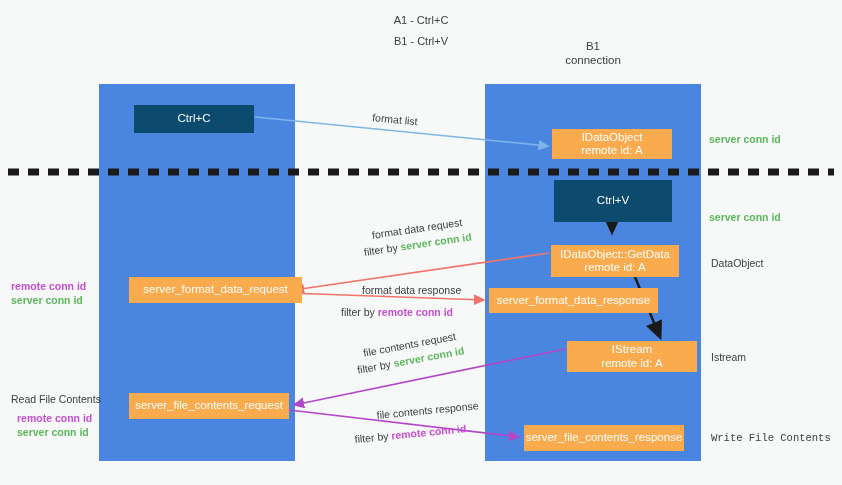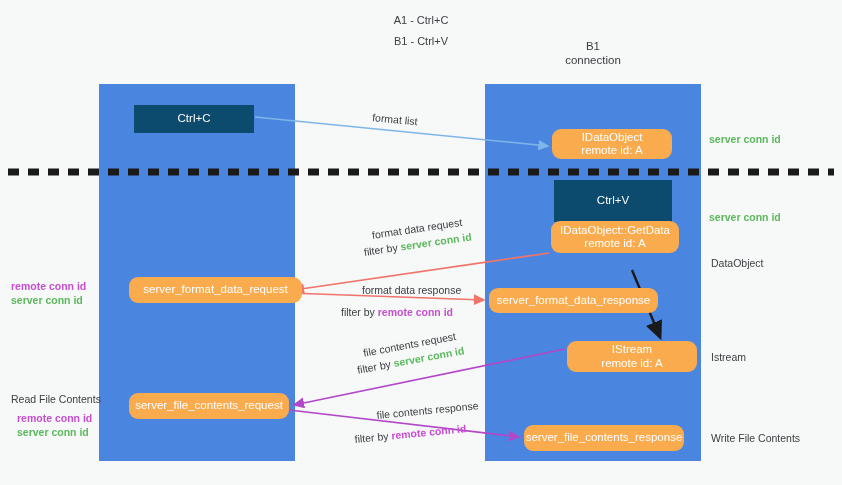--- a/index.html
+++ b/index.html
@@ -26,26 +26,26 @@
   }
   #head-a1{left:99px;top:57px;width:196px;}
   #head-b1{left:485px;top:40px;width:216px;}
 
   .box{
     position:absolute;box-sizing:border-box;display:flex;
     align-items:center;justify-content:center;text-align:center;
     color:#ffffff;font-size:11.5px;line-height:13.5px;white-space:pre-line;
   }
   .green{background:#0c4a6e;}
-  .orange{background:#f9ab4e;border-radius:9px;}
+  .orange{background:#f9ab4e;}
 
   #box-ctrlc{left:134px;top:105px;width:120px;height:28px;}
   #box-ctrlv{left:554px;top:180px;width:118px;height:42px;}
   #box-idataobject{left:552px;top:129px;width:120px;height:30px;}
-  #box-getdata{left:551px;top:221px;width:128px;height:32px;}
+  #box-getdata{left:551px;top:245px;width:128px;height:32px;}
   #box-istream{left:567px;top:341px;width:130px;height:31px;}
   #box-fmtreq{left:129px;top:277px;width:173px;height:26px;text-align:right;}
   #box-fmtresp{left:489px;top:288px;width:169px;height:25px;}
   #box-filereq{left:129px;top:393px;width:160px;height:26px;}
   #box-fileresp{left:524px;top:425px;width:160px;height:26px;}
 
   .lbl{position:absolute;font-size:10.5px;color:#3c4043;line-height:14px;}
   .lbl.green-t{color:#5cb85c;font-weight:bold;}
   .lbl.dark{color:#3c4043;}
   .lbl.rot{transform-origin:left top;}
@@ -135,21 +135,21 @@
 
   <div class="lbl rot" style="left:376px;top:408px;transform:rotate(-5.5deg);">file contents response</div>
   <div class="lbl rot" style="left:354px;top:432px;transform:rotate(-5.5deg);">
     <span>filter by </span><b class="m">remote conn id</b>
   </div>
 
   <div class="lbl green-t" style="left:709px;top:132px;">server conn id</div>
   <div class="lbl green-t" style="left:709px;top:210px;">server conn id</div>
   <div class="lbl dark" style="left:711px;top:245px;margin-top:11px;">DataObject</div>
   <div class="lbl dark" style="left:711px;top:350px;">Istream</div>
-  <div class="lbl dark" style="left:711px;top:431px;">Write File Contents</div>
+  <div class="lbl dark" style="left:711px;top:431px;font-family:Liberation Mono, monospace;">Write File Contents</div>
 
   <div class="stack" style="left:11px;top:279px;">
     <div class="m">remote conn id</div>
     <div class="g">server conn id</div>
   </div>
 
   <div class="stack" style="left:11px;top:392px;">
     <div class="d">Read File Contents</div>
   </div>
   <div class="stack" style="left:17px;top:411px;">

